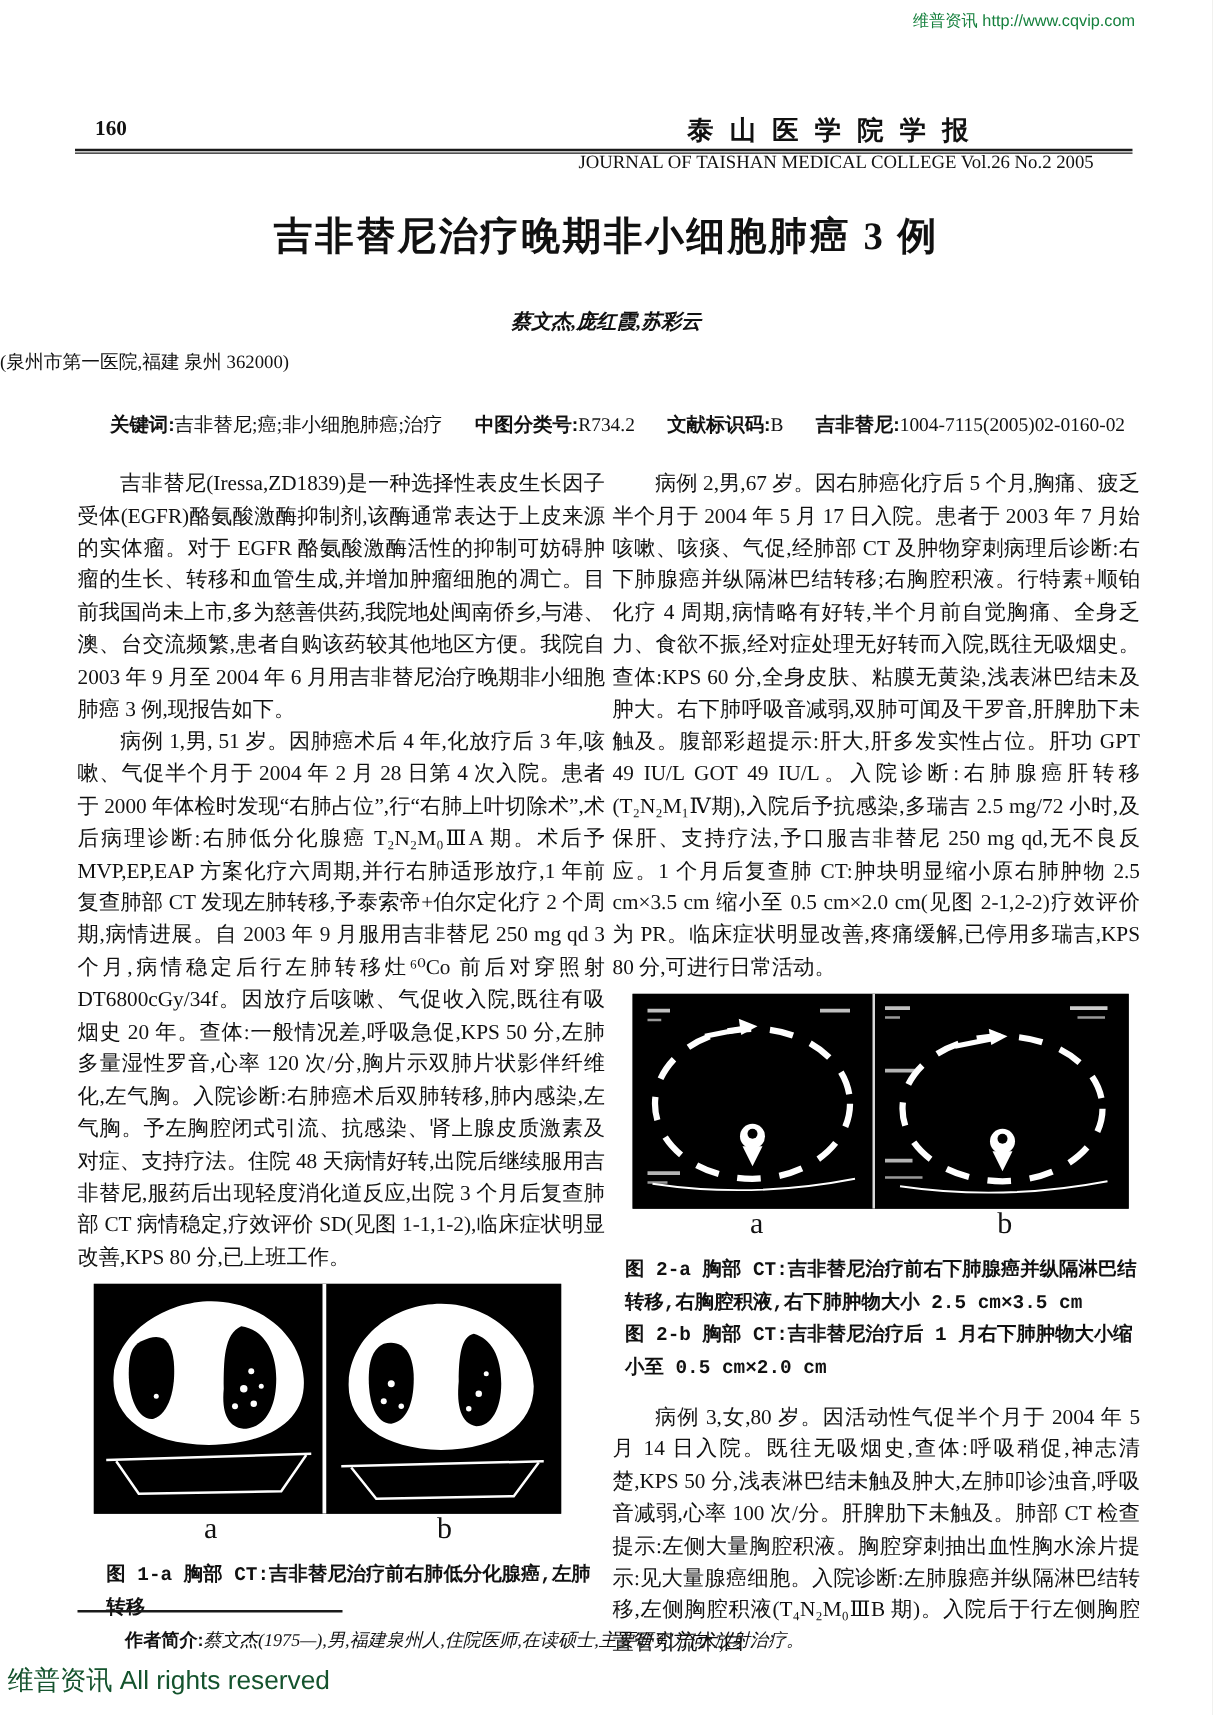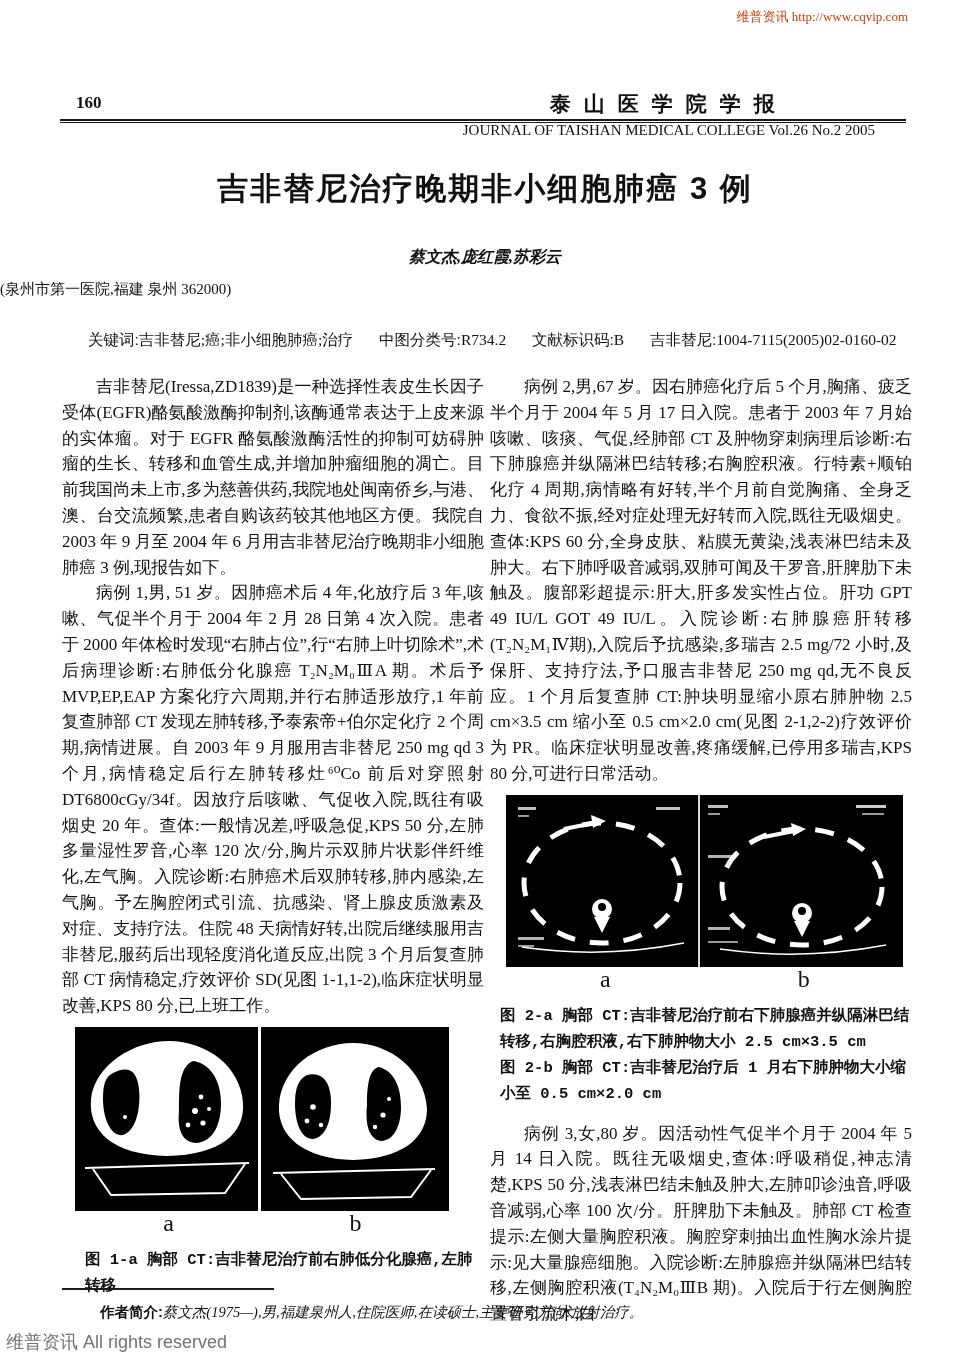--- a/index.html
+++ b/index.html
@@ -2,55 +2,55 @@
 <html><head>
 <meta charset="utf-8">
 <style>
   html,body{margin:0;padding:0;background:#e8e8e4;}
   #page{
     position:relative;width:970px;height:1372px;background:#ffffff;
     font-family:"Liberation Serif","DejaVu Serif",serif;color:#111;
     overflow:hidden;margin:0 auto;
   }
   .wm-top{
-    position:absolute;top:8px;right:62px;font-size:13px;color:#c2410c;
-    font-family:Liberation Serif, serif;
+    position:absolute;top:8px;right:62px;font-size:13px;color:#15803d;
+    font-family:Liberation Sans, sans-serif;
   }
   .page-num{position:absolute;left:76px;top:93px;font-size:17px;font-weight:bold;}
   .journal-head{position:absolute;right:95px;top:70px;text-align:center;}
   .journal-cn{font-size:21px;font-weight:bold;letter-spacing:13px;white-space:nowrap;margin-top:20px;}
   .journal-en{font-size:15px;margin-top:4px;white-space:nowrap;}
   .head-rule{position:absolute;left:60px;top:119px;width:846px;height:0;
     border-top:2px solid #1a1a1a;border-bottom:1px solid #1a1a1a;padding-top:1px;}
   .title{
     position:absolute;left:0;top:168px;width:100%;text-align:center;
-    font-family:Liberation Sans, sans-serif;
+    font-family:Liberation Serif, serif;
     font-size:31px;font-weight:bold;letter-spacing:2px;
   }
   .authors{position:absolute;left:0;top:247px;width:100%;text-align:center;
     font-size:16px;font-style:italic;font-weight:bold;}
   .affil{position:absolute;left:0;top:280px;width:100%;text-align:left;font-size:15px;}
   .meta-line{position:absolute;left:88px;top:330px;width:820px;font-size:15.5px;white-space:nowrap;}
-  .meta-line b{font-family:"Liberation Sans","DejaVu Sans",sans-serif;font-weight:normal;text-align:center;}
+  .meta-line b{font-family:"Liberation Sans","DejaVu Sans",sans-serif;font-weight:bold;text-align:center;}
   .meta-gap{display:inline-block;width:22px;}
   .col{position:absolute;top:374px;width:422px;font-size:17px;line-height:25.8px;text-align:justify;}
   .col-left{left:62px;}
   .col-right{left:490px;}
   .col p{margin:0;text-indent:2em;}
   .fig{margin-top:8px;}
   .fig svg{display:block;background:#000;}
   .fig-labels{display:flex;font-size:24px;font-family:"Liberation Serif","DejaVu Serif",serif;}
   .fig-labels span{display:inline-block;text-align:center;}
   .caption{font-size:15.5px;line-height:26px;font-weight:bold;font-style:normal;
     font-family:Liberation Mono, monospace;text-align:left;text-indent:0;}
   .caption div{text-indent:0;}
   .foot-rule{position:absolute;left:62px;top:1288px;width:212px;border-top:2px solid #1a1a1a;}
   .bio{position:absolute;left:100px;top:1303px;width:810px;font-size:14.5px;font-style:italic;}
   .bio b{font-style:normal;font-family:"Liberation Sans","DejaVu Sans",sans-serif;}
-  .wm-bottom{position:absolute;left:6px;top:1330px;font-size:18px;color:#737373;
+  .wm-bottom{position:absolute;left:6px;top:1330px;font-size:21px;color:#14532d;
     font-family:"Liberation Sans","DejaVu Sans",sans-serif;}
 </style>
 </head>
 <body>
 
 <div id="page">
 
   <div class="wm-top">维普资讯 http://www.cqvip.com</div>
 
   <div class="page-num">160</div>

